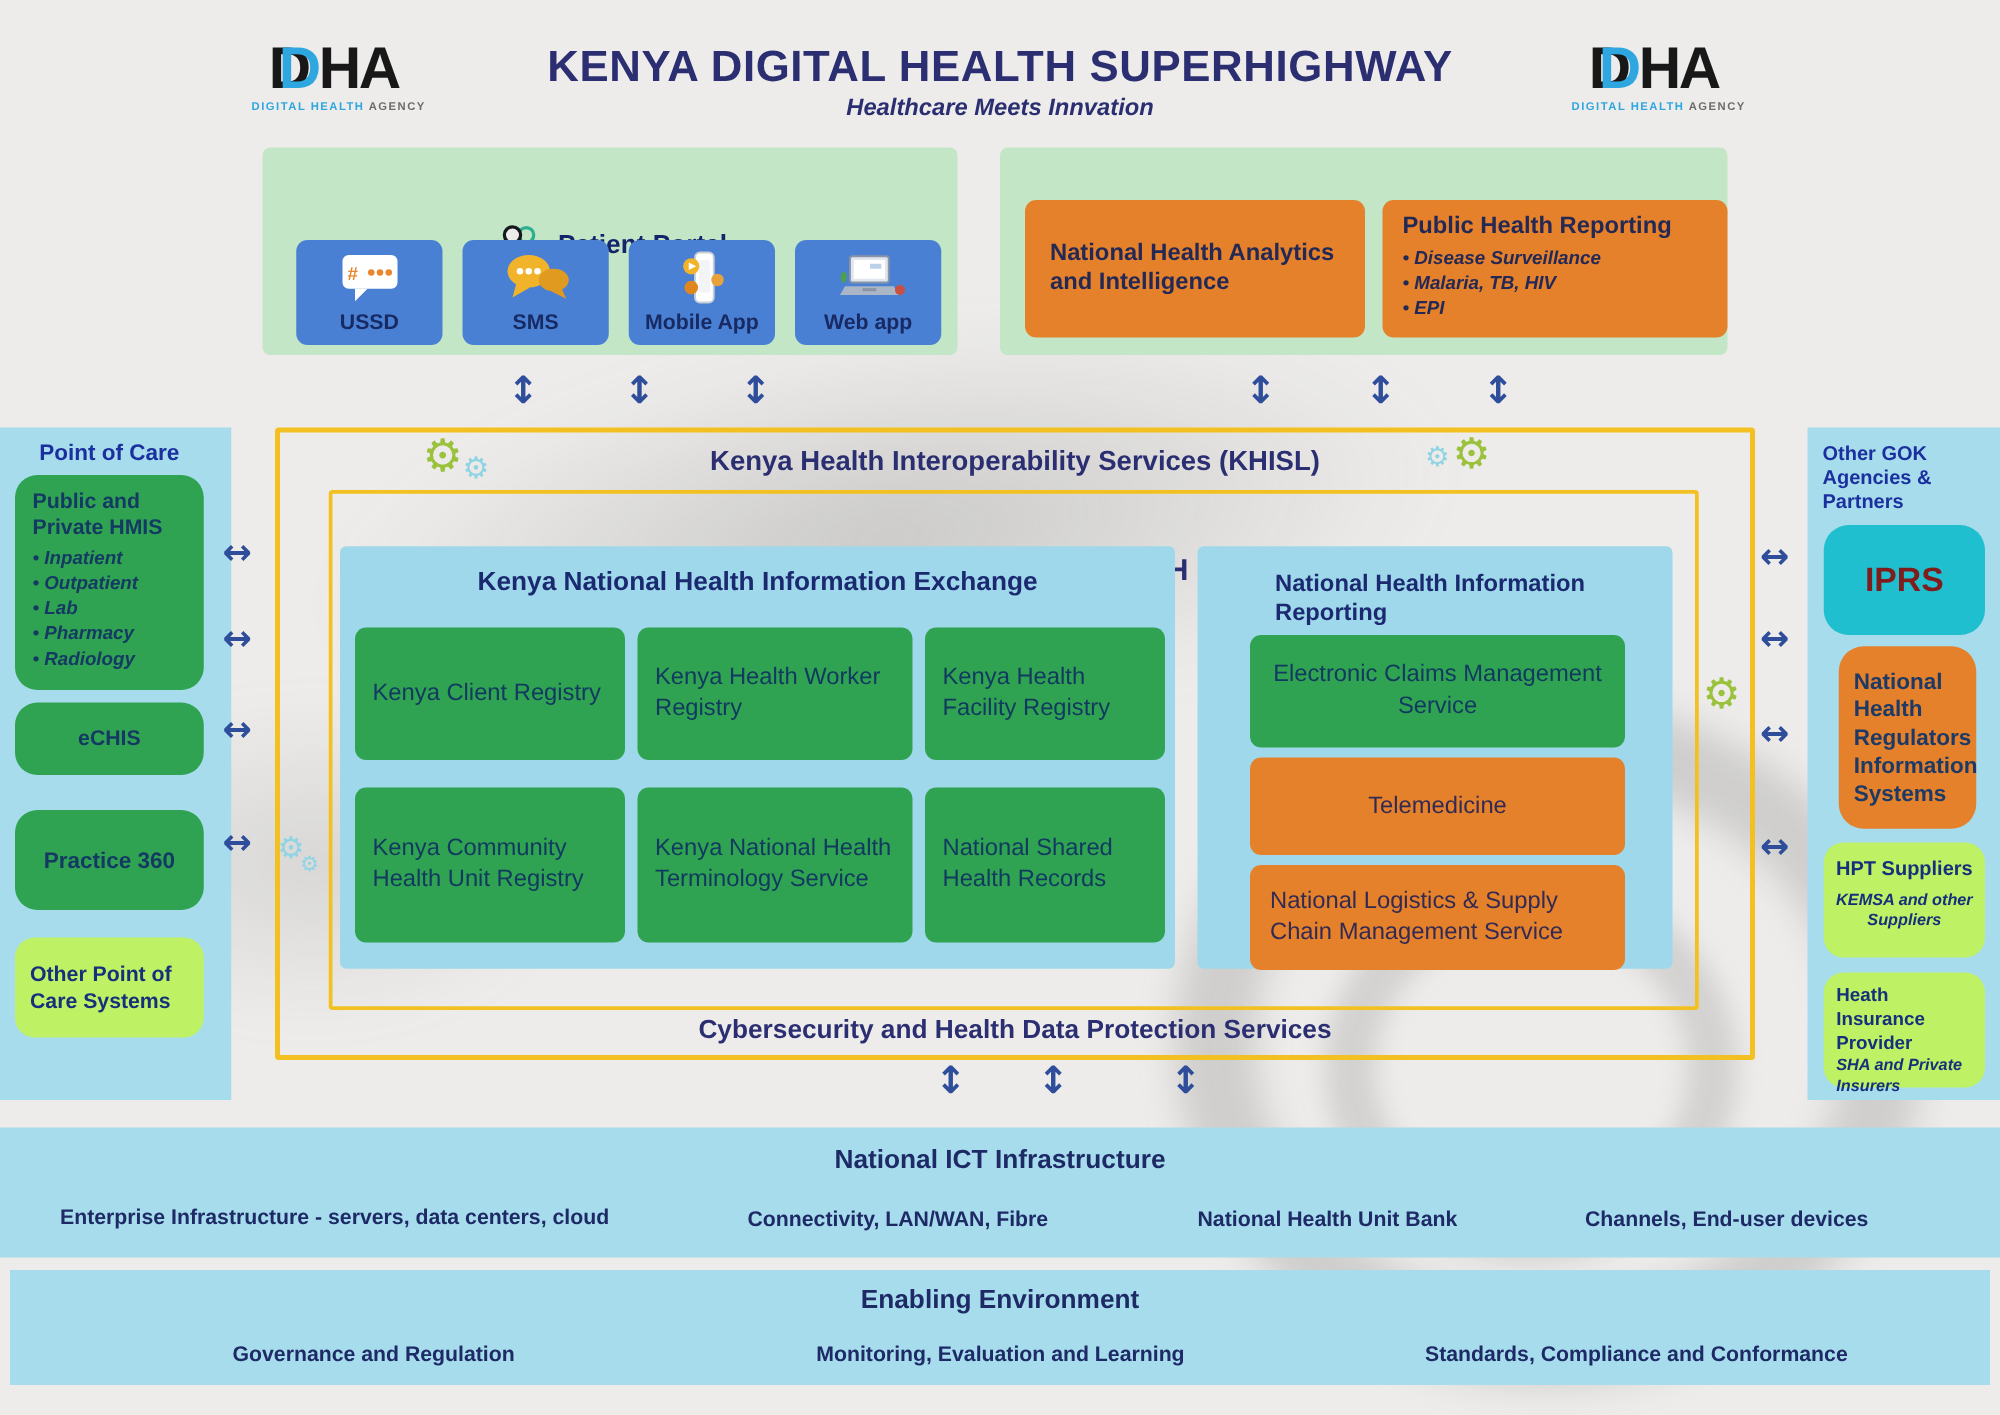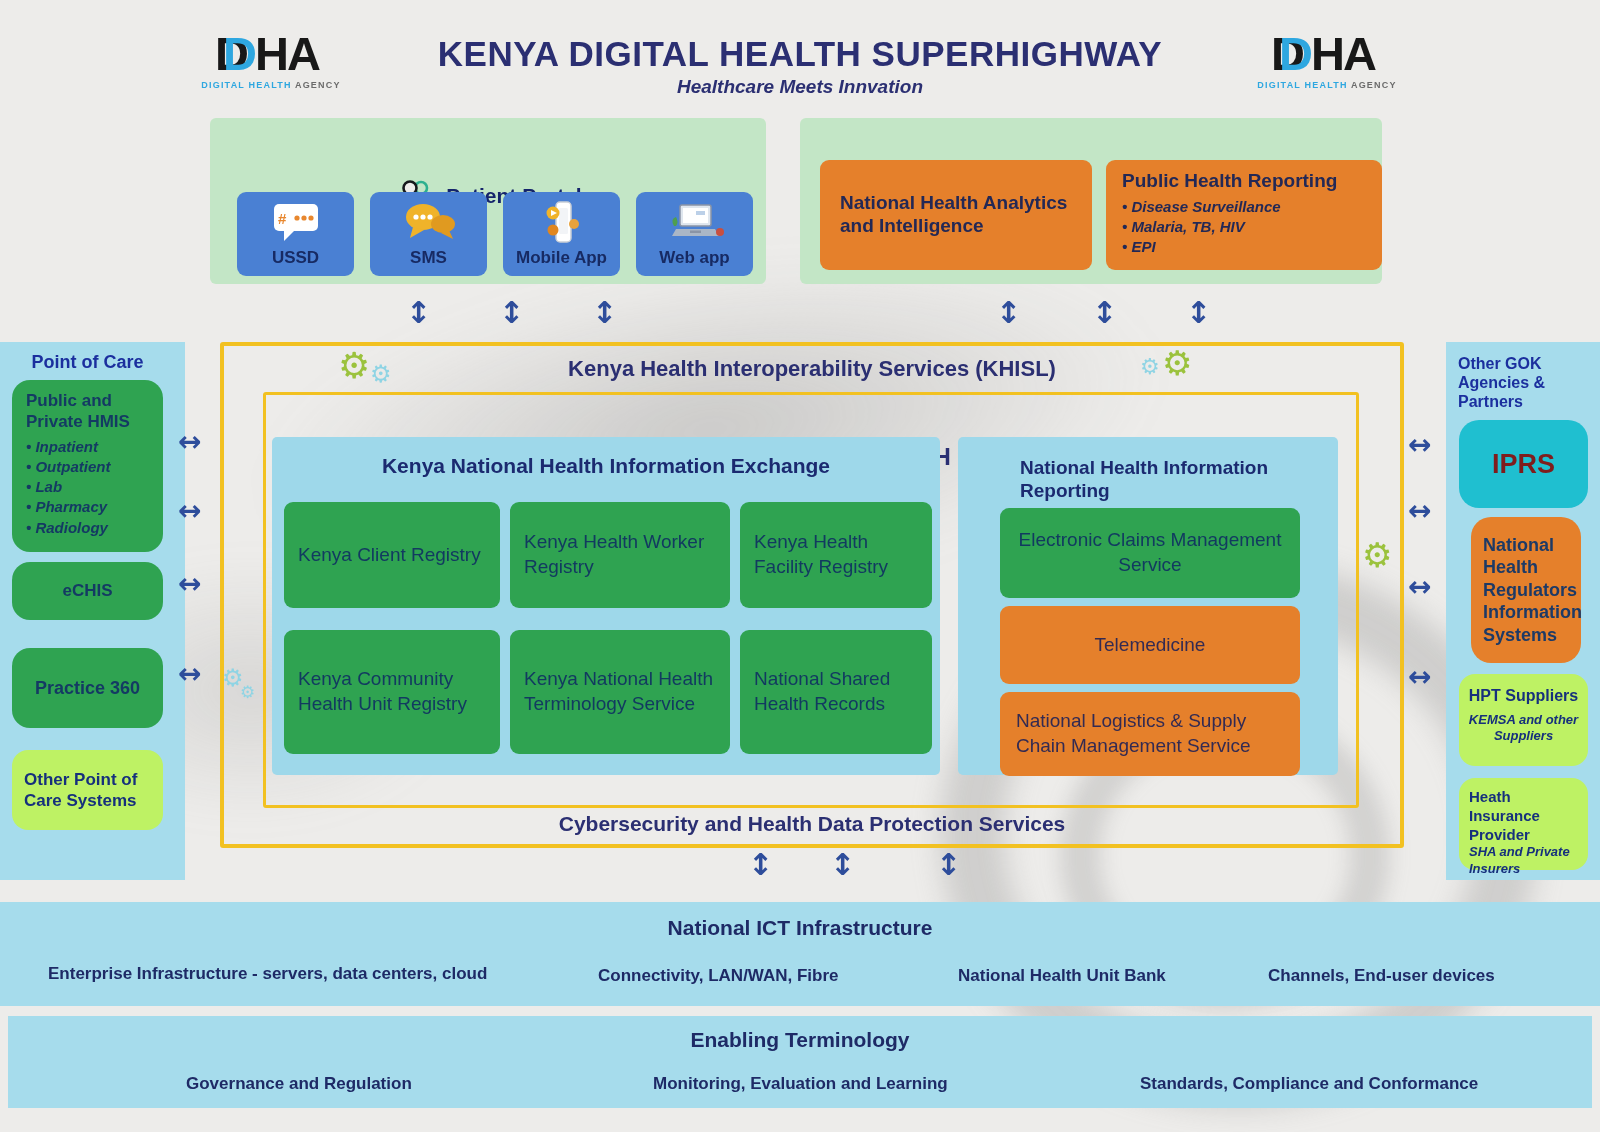--- a/index.html
+++ b/index.html
@@ -269,20 +269,20 @@
 
     <div class="abs band" style="left:0;top:902px;width:1600px;height:104px;">
       <div class="abs band-title" style="left:0;top:14px;width:1600px;">National ICT Infrastructure</div>
       <span class="abs band-item" style="left:48px;top:62px;">Enterprise Infrastructure - servers, data centers, cloud</span>
       <span class="abs band-item" style="left:598px;top:64px;">Connectivity, LAN/WAN, Fibre</span>
       <span class="abs band-item" style="left:958px;top:64px;">National Health Unit Bank</span>
       <span class="abs band-item" style="left:1268px;top:64px;">Channels, End-user devices</span>
     </div>
 
     <div class="abs band" style="left:8px;top:1016px;width:1584px;height:92px;">
-      <div class="abs band-title" style="left:0;top:12px;width:1584px;">Enabling Terminology</div>
+      <div class="abs band-title" style="left:0;top:12px;width:1584px;">Enabling Environment</div>
       <span class="abs band-item" style="left:178px;top:58px;">Governance and Regulation</span>
       <span class="abs band-item" style="left:645px;top:58px;">Monitoring, Evaluation and Learning</span>
       <span class="abs band-item" style="left:1132px;top:58px;">Standards, Compliance and Conformance</span>
     </div>
 
   </div>
 </div>
 
 </body></html>

